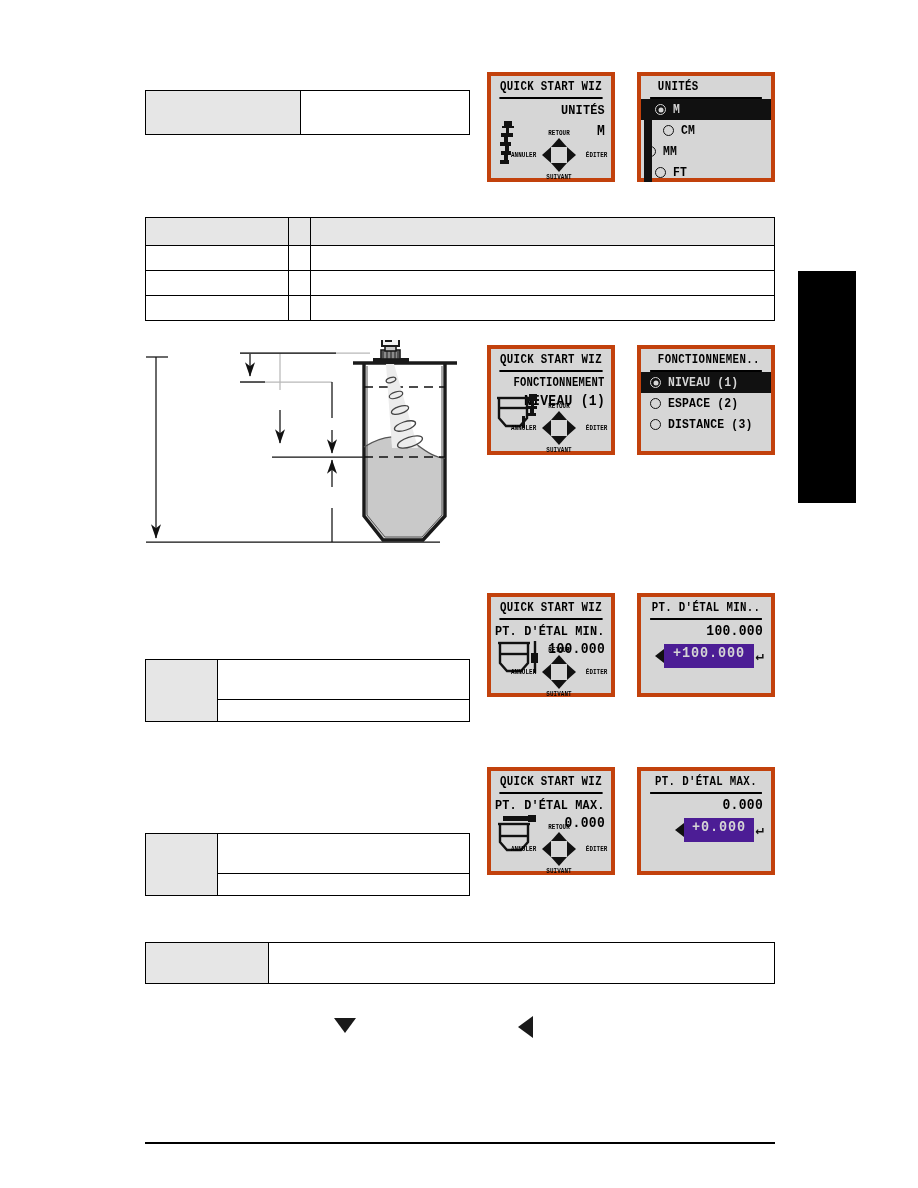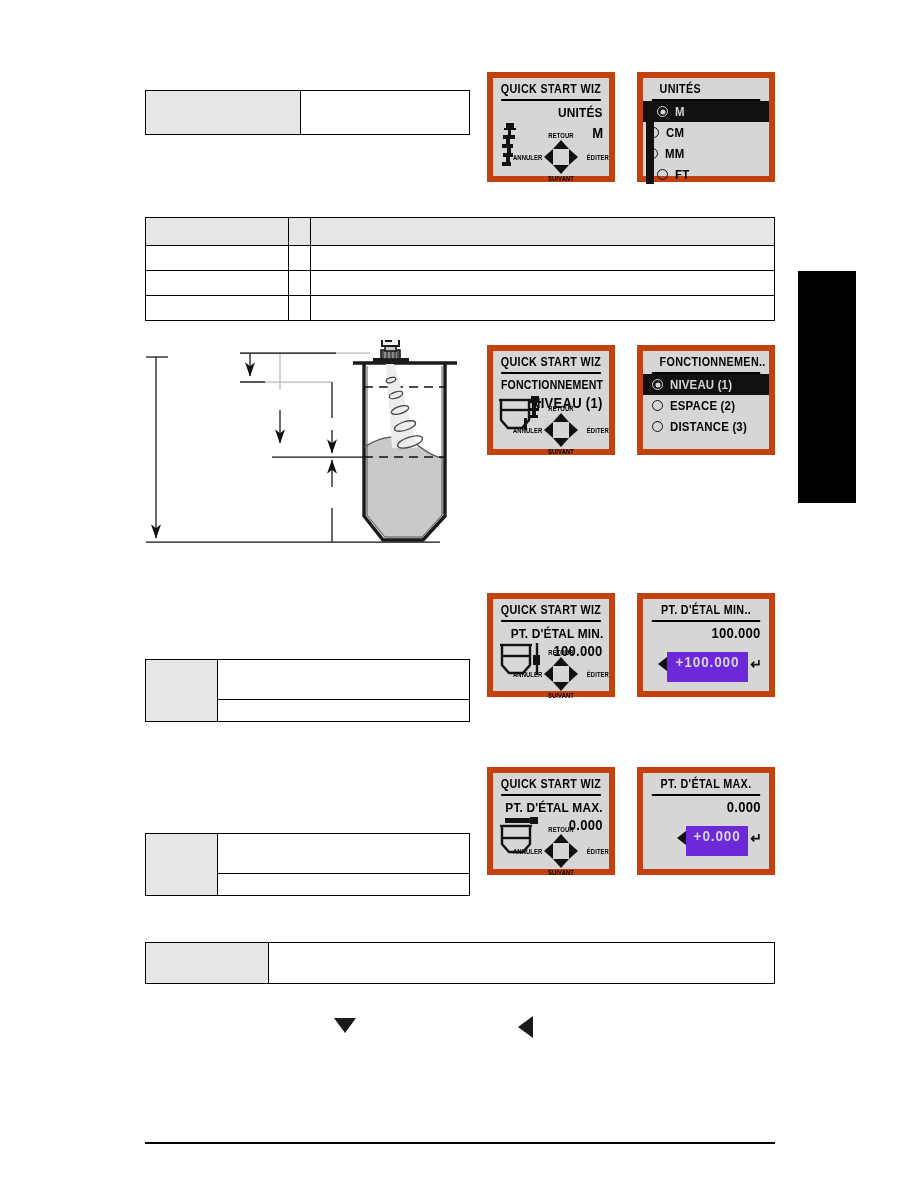--- a/index.html
+++ b/index.html
@@ -19,22 +19,22 @@
   .white{background:#ffffff;}
 
   
   .edge-tab{position:absolute;background:#000;}
 
   
   .footer-rule{position:absolute;background:#000;height:2.2px;}
 
   
   .lcd{
-    position:absolute;background:#d6d6d6;border:6px solid #c2410c;box-sizing:border-box;
-    font-family:Liberation Sans, sans-serif;
+    position:absolute;background:#d6d6d6;border:4px solid #c2410c;box-sizing:border-box;
+    font-family:Liberation Mono, monospace;
   }
   .lcd-title{
     position:relative;height:21px;border-bottom:2px solid #000;background:#d6d6d6;
     display:flex;align-items:center;justify-content:center;
     font-weight:bold;font-size:12.5px;letter-spacing:.4px;
     transform:scaleX(.86);transform-origin:center;white-space:nowrap;
   }
   .lcd-title.left{justify-content:flex-start;padding-left:9px;}
   .lcd-body{position:relative;height:calc(100% - 23px);}
 
@@ -80,22 +80,22 @@
   .opt.sel .radio{border-color:#d6d6d6;position:relative;}
   .opt.sel .radio:after{
     content:"";position:absolute;left:50%;top:50%;transform:translate(-50%,-50%);
     width:5px;height:5px;border-radius:50%;background:#d6d6d6;
   }
   .scrollbar{position:absolute;left:3px;width:8px;background:#111;}
 
   
   .edit-row{position:absolute;display:flex;align-items:center;}
   .edit-box{
-    background:#6d28d9;color:#d6d6d6;font-weight:bold;font-size:15px;
-    padding:1px 5px 12px;letter-spacing:1px;margin-top:6px;
+    background:#4c1d95;color:#d6d6d6;font-weight:bold;font-size:15px;
+    padding:1px 5px 6px;letter-spacing:1px;
   }
   .edit-box span{transform:scaleX(.9);display:inline-block;transform-origin:center;}
   .tri-left{width:0;height:0;border-top:7px solid transparent;border-bottom:7px solid transparent;border-right:9px solid #111;margin-right:0px;}
   .enter-arrow{font-size:14px;font-weight:bold;color:#111;margin-left:2px;line-height:1;}
 
   
   .glyph-down{position:absolute;width:0;height:0;border-left:11px solid transparent;border-right:11px solid transparent;border-top:15px solid #1a1a1a;}
   .glyph-left{position:absolute;width:0;height:0;border-top:11px solid transparent;border-bottom:11px solid transparent;border-right:15px solid #1a1a1a;}
 
   
@@ -220,21 +220,21 @@
 
   <div class="lcd" style="left:637px;top:72px;width:138px;height:110px;">
     <div class="lcd-title left">UNITÉS</div>
     <div class="lcd-body">
       <div class="scrollbar" style="top:21px;height:62px;"></div>
       <div class="opt-list">
         <div class="opt sel" style="padding-left:14px;">
           <span class="radio"></span>
           <span class="txt">M</span>
         </div>
-        <div class="opt" style="padding-left:5px;">
+        <div class="opt" style="padding-left:22px;">
           <span class="radio"></span>
           <span class="txt">CM</span>
         </div>
         <div class="opt" style="padding-left:4px;">
           <span class="radio"></span>
           <span class="txt">MM</span>
         </div>
         <div class="opt" style="padding-left:14px;">
           <span class="radio"></span>
           <span class="txt">FT</span>

